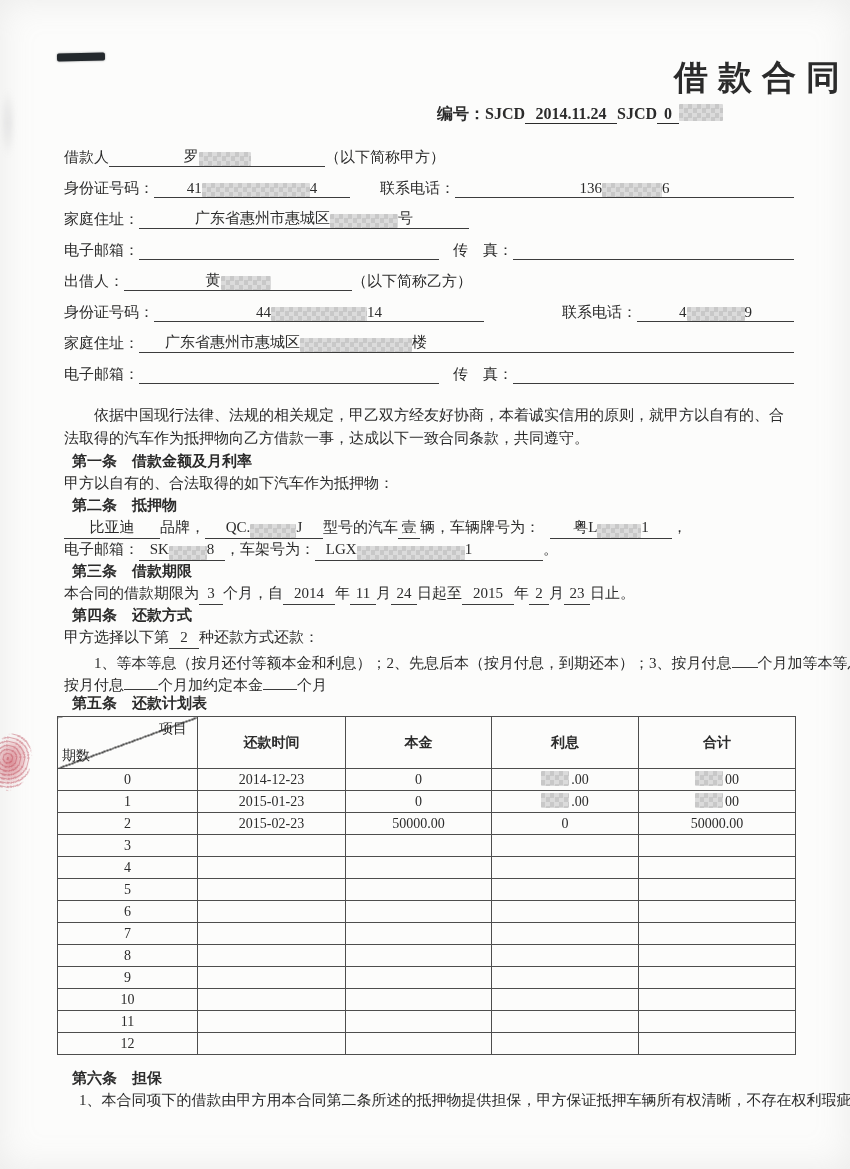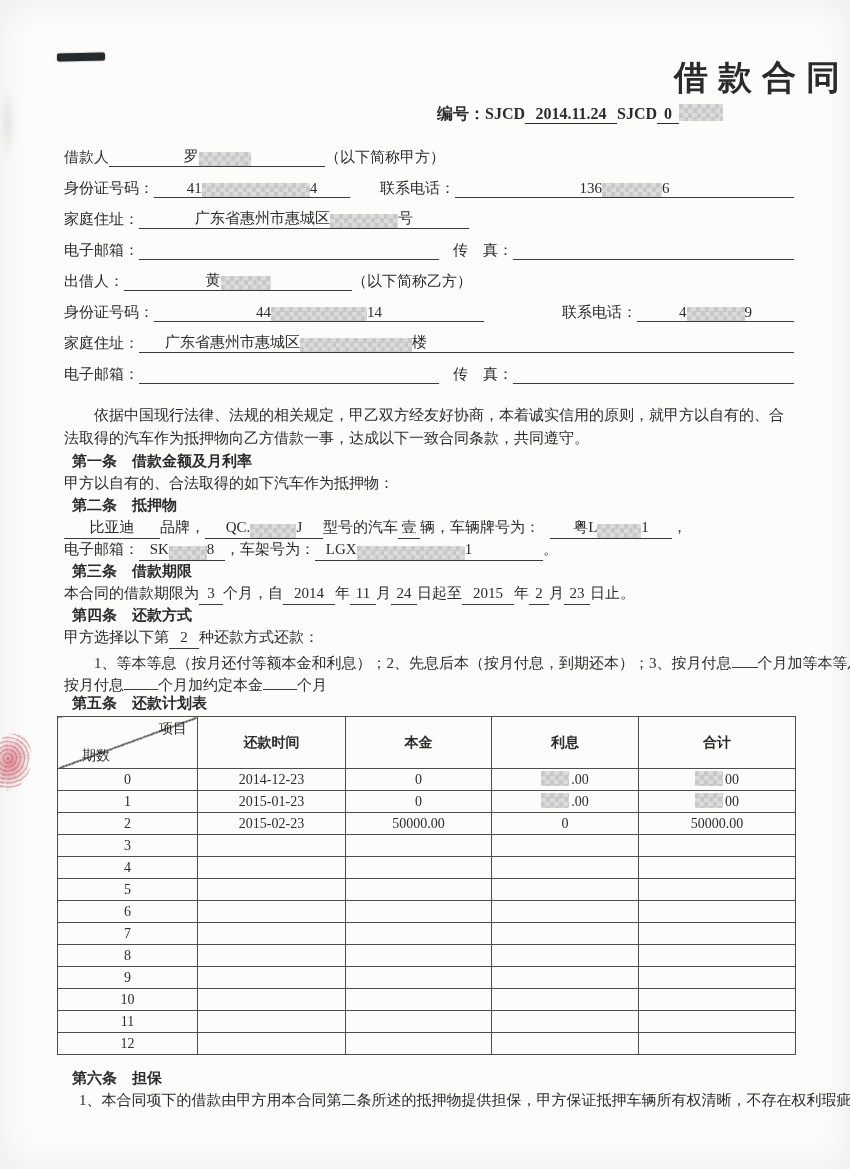--- a/index.html
+++ b/index.html
@@ -44,21 +44,21 @@
   table.plan{border-collapse:collapse;table-layout:fixed;width:738px;margin:2px 0 12px 57px;
     font-size:14px;}
   table.plan th,table.plan td{border:1px solid #4d4d4d;text-align:center;padding:0;
     overflow:hidden;}
   table.plan tr.hrow{height:52px;}
   table.plan tr.drow{height:22px;}
   th.corner{position:relative;font-weight:normal;
     background:linear-gradient(to bottom right,transparent calc(50% - .8px),
       #4d4d4d calc(50% - .8px) calc(50% + .8px),transparent calc(50% + .8px));}
   th.corner .c-top{position:absolute;top:3px;right:10px;}
-  th.corner .c-bot{position:absolute;bottom:3px;left:24px;}
+  th.corner .c-bot{position:absolute;bottom:3px;left:4px;}
   .tail{margin:8px 52px 0 64px;}
 </style>
 </head>
 <body>
 
 <div class="page">
   <div class="mark-black"></div>
   <div class="stamp"></div>
   <div class="smudge"></div>
 

